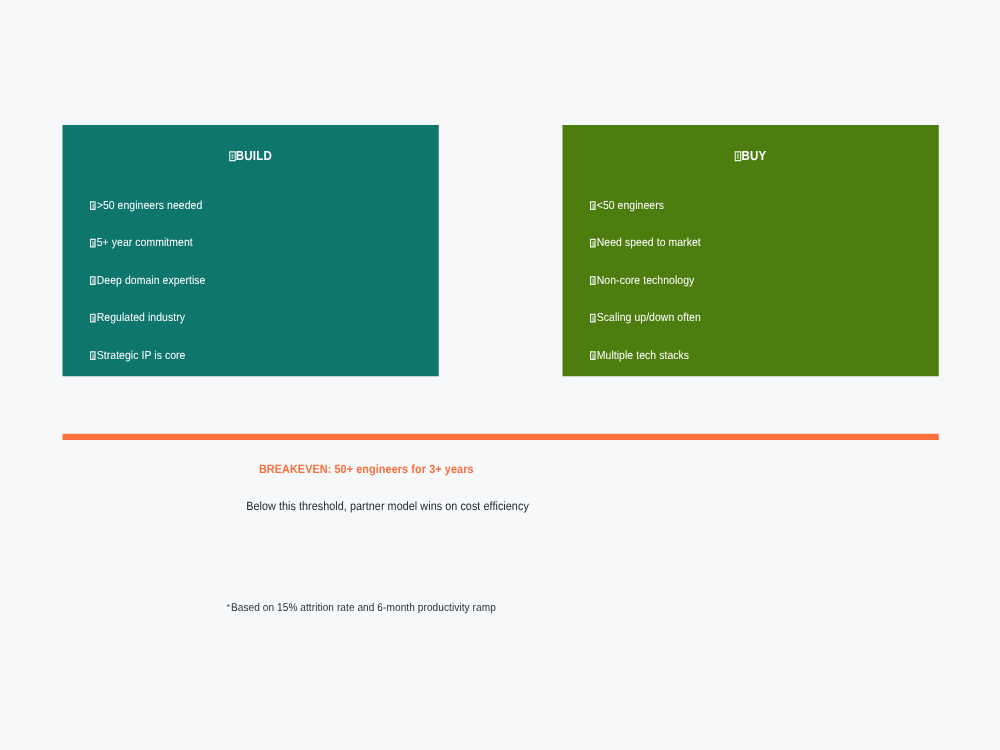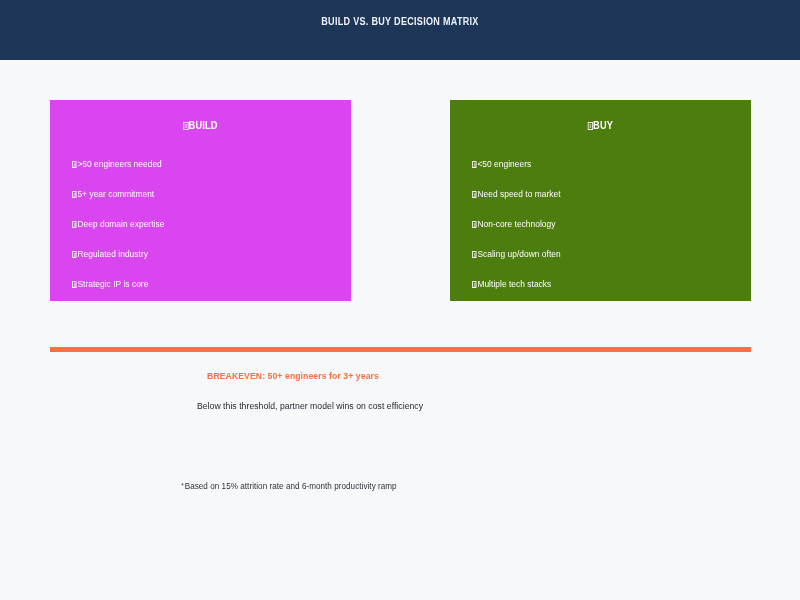--- a/index.html
+++ b/index.html
@@ -49,21 +49,21 @@
 
   
   .panel {
     position: absolute;
     top: 100px;
     width: 301px;
     height: 201px;
   }
   .panel-build {
     left: 50px;
-    background: #d946ef;
+    background: #0f766e;
   }
   .panel-buy {
     left: 450px;
     background: #4d7c0f;
   }
 
   .panel-header {
     position: absolute;
     left: 0;
     top: 19px;
@@ -181,23 +181,20 @@
     font-size: 7px;
     vertical-align: 1px;
     margin-right: 1px;
   }
 </style>
 </head>
 <body>
 
 <div id="slide">
 
-  <div class="header-bar">
-    <div class="header-title">BUILD VS. BUY DECISION MATRIX</div>
-  </div>
 
   <div class="panel panel-build">
     <div class="panel-header">
       <span class="tofu"></span><span>BUILD</span>
     </div>
     <div class="panel-list">
       <div class="panel-item">
         <span class="bullet-glyph"><span class="tofu tofu-sm"></span></span><span>&gt;50 engineers needed</span>
       </div>
       <div class="panel-item">

